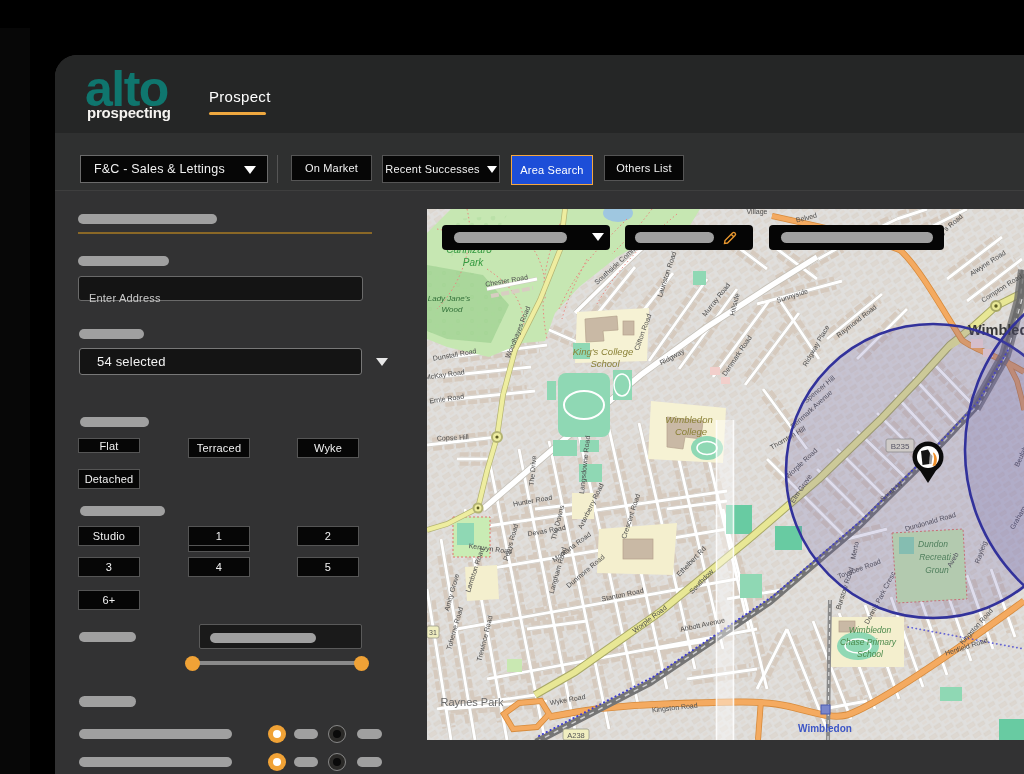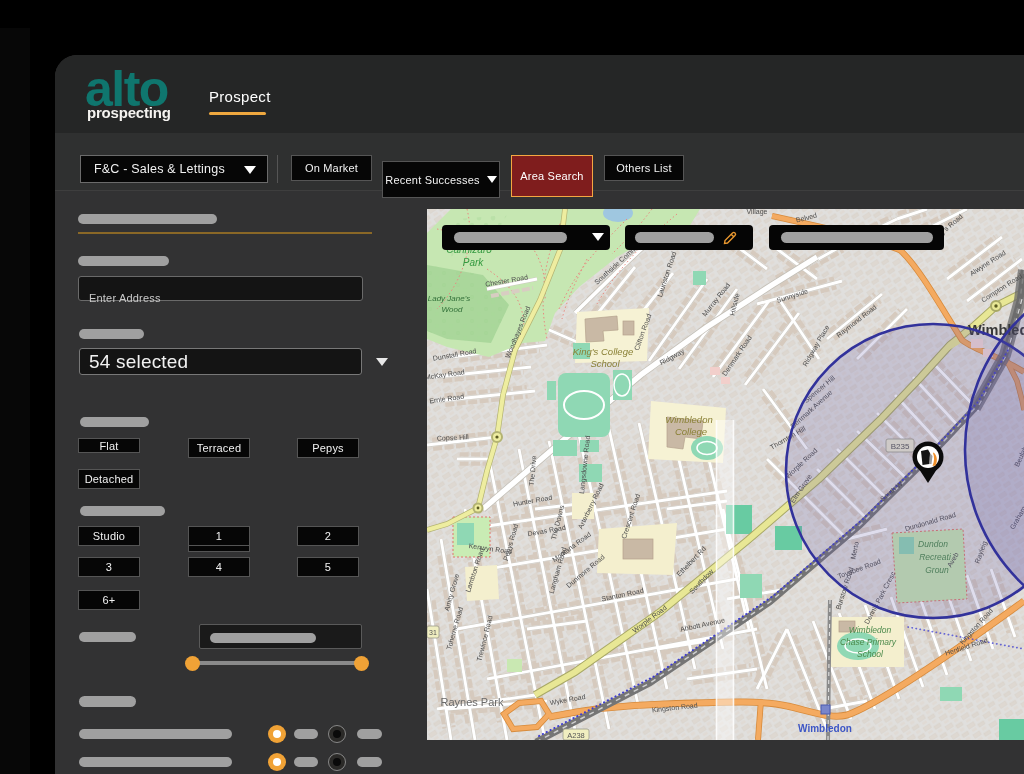--- a/index.html
+++ b/index.html
@@ -28,43 +28,43 @@
   <div class="logo-sub">prospecting</div>
   <div class="tab">Prospect</div>
   <div class="tab-line"></div>
 
   <div class="btn" style="left:80px;top:155px;width:188px;height:28px;justify-content:flex-start;border-color:#6b6b6b;">
     <span style="margin-left:13px;font-size:12.5px;">F&amp;C - Sales &amp; Lettings</span>
     <span class="tri" style="position:absolute;right:11px;top:10px;"></span>
   </div>
   <div class="abs" style="left:277px;top:155px;width:1px;height:28px;background:#555;"></div>
   <div class="btn" style="left:291px;top:155px;width:81px;height:26px;">On Market</div>
-  <div class="btn" style="left:382px;top:155px;width:118px;height:37px;margin-top:6px;">Recent Successes
+  <div class="btn" style="left:382px;top:155px;width:118px;height:28px;">Recent Successes
     <span class="tri" style="border-left-width:5px;border-right-width:5px;border-top-width:7px;margin-left:7px;"></span>
   </div>
-  <div class="btn" style="left:511px;top:155px;width:82px;height:42px;background:#7f1d1d;border-color:#f4a742;color:#fff;">Area Search</div>
+  <div class="btn" style="left:511px;top:155px;width:82px;height:30px;background:#1d4ed8;border-color:#f4a742;color:#fff;">Area Search</div>
   <div class="btn" style="left:604px;top:155px;width:80px;height:26px;">Others List</div>
 
   <div class="pill" style="left:78px;top:214px;width:139px;height:10px;"></div>
   <div class="abs" style="left:78px;top:232px;width:294px;height:1.5px;background:#8a6827;"></div>
   <div class="pill" style="left:78px;top:256px;width:91px;height:10px;"></div>
   <div class="btn" style="left:78px;top:276px;width:285px;height:25px;justify-content:flex-start;background:#141414;border-color:#6a6a6a;border-radius:3px;">
     <span style="margin-left:10px;font-size:11px;color:#cacaca;margin-top:19px;">Enter Address</span>
   </div>
 
   <div class="pill" style="left:79px;top:329px;width:65px;height:10px;"></div>
   <div class="btn" style="left:79px;top:348px;width:283px;height:27px;justify-content:flex-start;background:#141414;border-color:#787878;border-radius:3px;">
-    <span style="margin-left:9px;font-size:19px;">54 selected</span>
+    <span style="margin-left:17px;font-size:13px;">54 selected</span>
   </div>
   <div class="tri" style="position:absolute;left:376px;top:358px;border-left-width:6px;border-right-width:6px;border-top-width:8px;border-top-color:#e8e8e8;"></div>
 
   <div class="pill" style="left:80px;top:417px;width:69px;height:10px;"></div>
   <div class="btn" style="left:78px;top:438px;width:62px;height:15px;">Flat</div>
   <div class="btn" style="left:188px;top:438px;width:62px;height:20px;">Terraced</div>
-  <div class="btn" style="left:297px;top:438px;width:62px;height:20px;">Pepys</div>
+  <div class="btn" style="left:297px;top:438px;width:62px;height:20px;">Wyke</div>
   <div class="btn" style="left:78px;top:469px;width:62px;height:20px;">Detached</div>
   <div class="btn" style="left:188px;top:488px;width:62px;height:20px;margin-top:44px;">Others</div>
 
   <div class="pill" style="left:80px;top:506px;width:85px;height:10px;"></div>
   <div class="btn" style="left:78px;top:526px;width:62px;height:20px;">Studio</div>
   <div class="btn" style="left:188px;top:526px;width:62px;height:20px;">1</div>
   <div class="btn" style="left:297px;top:526px;width:62px;height:20px;">2</div>
   <div class="btn" style="left:78px;top:557px;width:62px;height:20px;">3</div>
   <div class="btn" style="left:188px;top:557px;width:62px;height:20px;">4</div>
   <div class="btn" style="left:297px;top:557px;width:62px;height:20px;">5</div>

